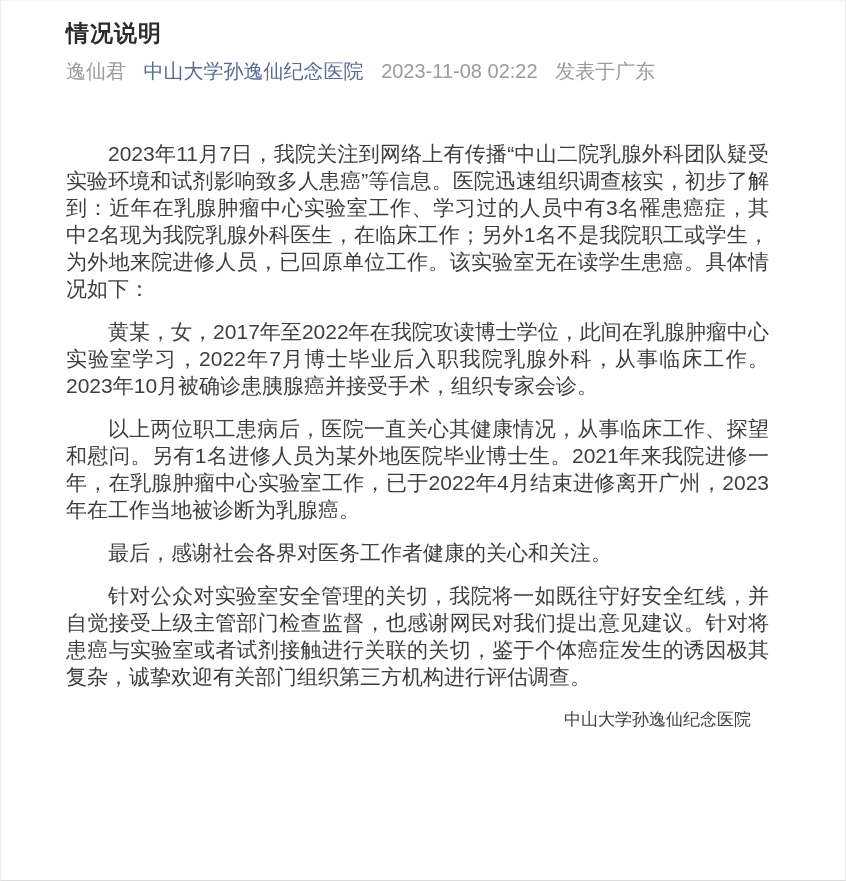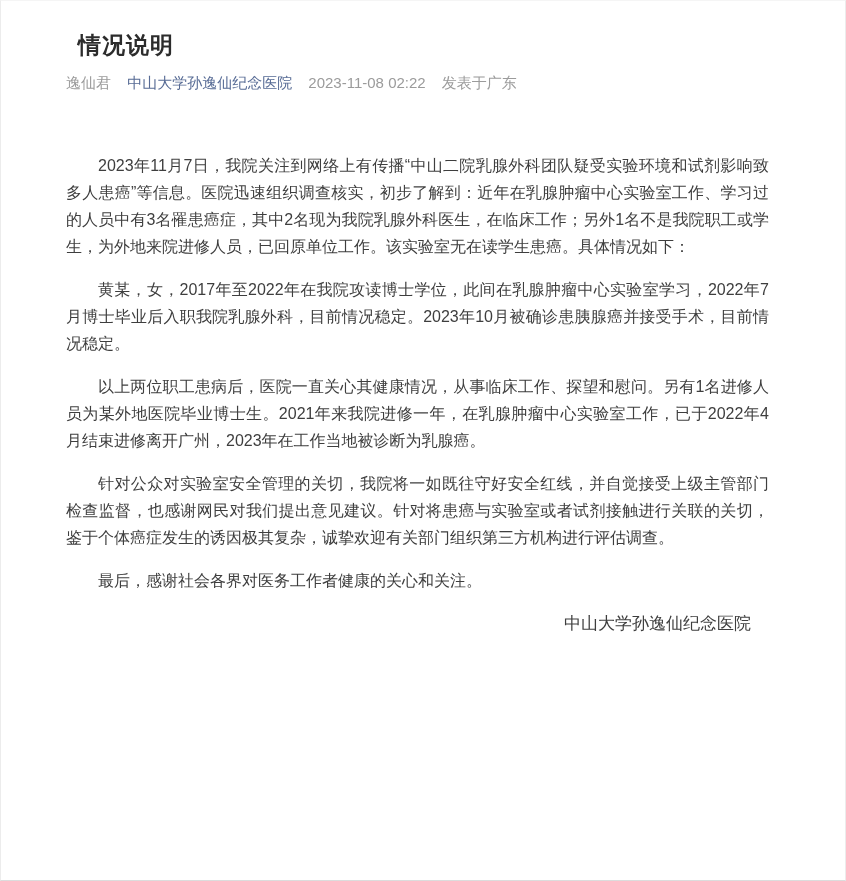--- a/index.html
+++ b/index.html
@@ -17,45 +17,45 @@
     border-right: 1px solid #ececec;
     border-top: 1px solid #f5f5f5;
     border-bottom: 1px solid #dcdcdc;
     box-sizing: content-box;
     overflow: hidden;
   }
   .inner {
     padding: 17px 76px 0 65px;
   }
   .title {
-    margin: 12px;
+    margin: 0;
     font-size: 23px;
     line-height: 30px;
     font-weight: bold;
     color: #2c2c2c;
     letter-spacing: 1px;
   }
   .byline {
     margin-top: 13px;
-    font-size: 15px;
+    font-size: 20px;
     line-height: 20px;
     color: #9b9b9b;
     white-space: nowrap;
   }
   .byline > * {
     margin-right: 12px;
   }
   .byline a {
     color: #576b95;
     text-decoration: none;
     cursor: pointer;
   }
   .article {
     margin-top: 59px;
-    font-size: 16px;
+    font-size: 21px;
     line-height: 27px;
     color: #3e3e3e;
     text-align: justify;
   }
   .article p {
     margin: 0 0 16px 0;
     text-indent: 2em;
   }
   .signature {
     margin-top: 12px;
@@ -78,23 +78,23 @@
 
     <div class="byline">
       <span>逸仙君</span>
       <a href="#">中山大学孙逸仙纪念医院</a>
       <span>2023-11-08 02:22</span>
       <span>发表于广东</span>
     </div>
 
     <div class="article">
       <p>2023年11月7日，我院关注到网络上有传播“中山二院乳腺外科团队疑受实验环境和试剂影响致多人患癌”等信息。医院迅速组织调查核实，初步了解到：近年在乳腺肿瘤中心实验室工作、学习过的人员中有3名罹患癌症，其中2名现为我院乳腺外科医生，在临床工作；另外1名不是我院职工或学生，为外地来院进修人员，已回原单位工作。该实验室无在读学生患癌。具体情况如下：</p>
-      <p>黄某，女，2017年至2022年在我院攻读博士学位，此间在乳腺肿瘤中心实验室学习，2022年7月博士毕业后入职我院乳腺外科，目前情况稳定。2023年10月被确诊患胰腺癌并接受手术，目前情况稳定。</p>
+      <p>黄某，女，2017年至2022年在我院攻读博士学位，此间在乳腺肿瘤中心实验室学习，2022年7月博士毕业后入职我院乳腺外科，从事临床工作。2023年10月被确诊患胰腺癌并接受手术，组织专家会诊。</p>
       <p>以上两位职工患病后，医院一直关心其健康情况，从事临床工作、探望和慰问。另有1名进修人员为某外地医院毕业博士生。2021年来我院进修一年，在乳腺肿瘤中心实验室工作，已于2022年4月结束进修离开广州，2023年在工作当地被诊断为乳腺癌。</p>
+      <p>最后，感谢社会各界对医务工作者健康的关心和关注。</p>
       <p>针对公众对实验室安全管理的关切，我院将一如既往守好安全红线，并自觉接受上级主管部门检查监督，也感谢网民对我们提出意见建议。针对将患癌与实验室或者试剂接触进行关联的关切，鉴于个体癌症发生的诱因极其复杂，诚挚欢迎有关部门组织第三方机构进行评估调查。</p>
-      <p>最后，感谢社会各界对医务工作者健康的关心和关注。</p>
     </div>
 
     <div class="signature">
       <p>中山大学孙逸仙纪念医院</p>
     </div>
   </div>
 </div>
 
 </body></html>

